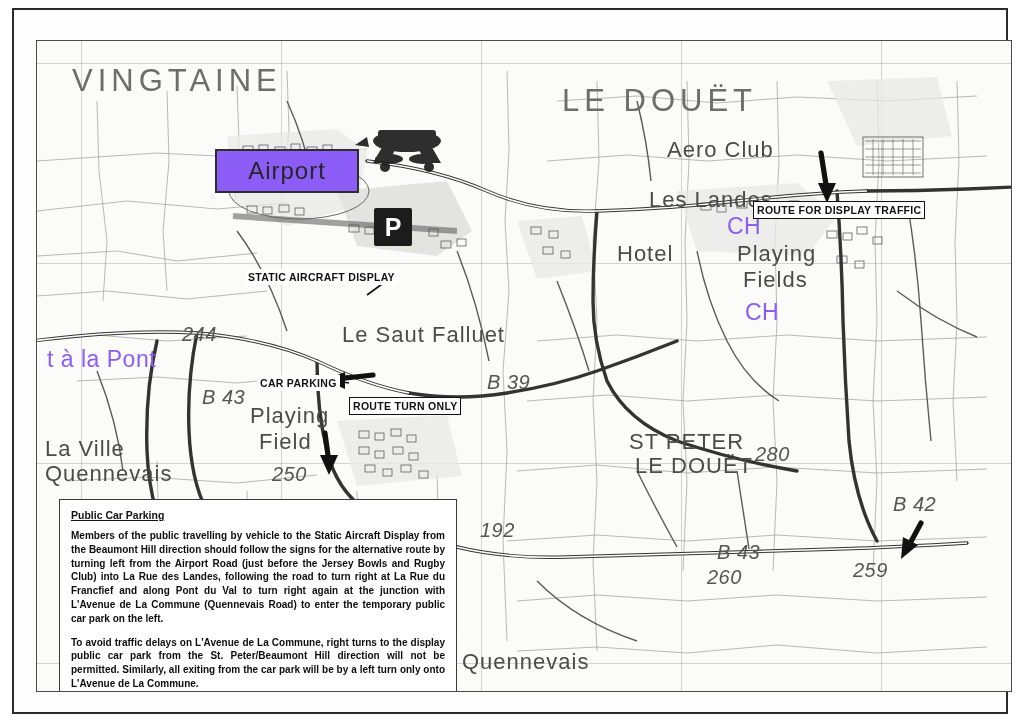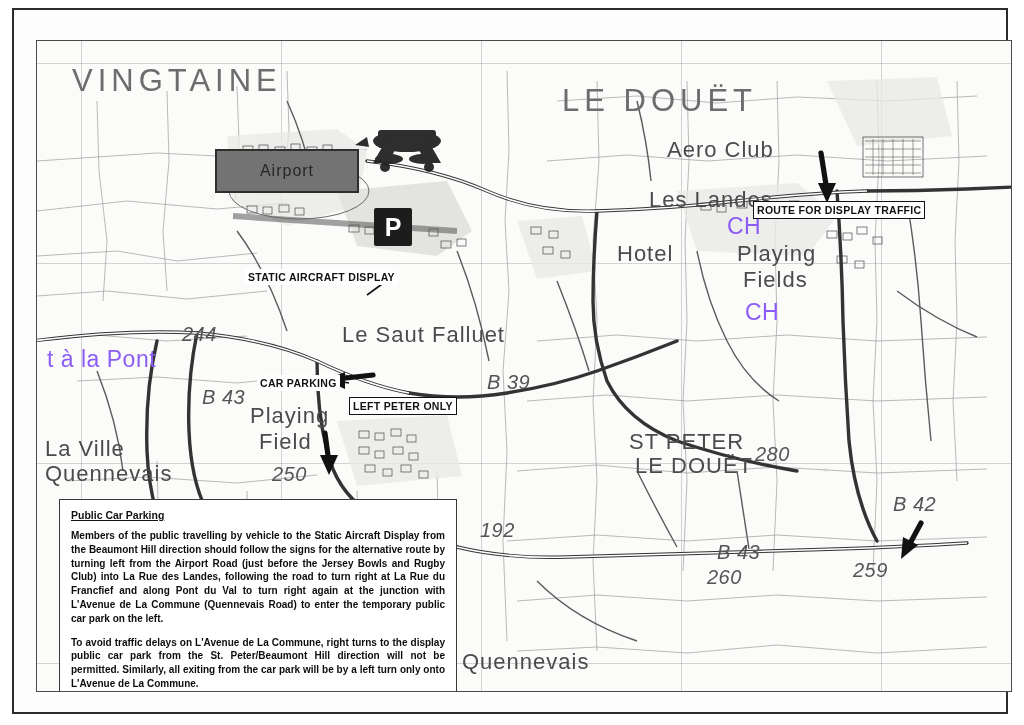--- a/index.html
+++ b/index.html
@@ -94,25 +94,25 @@
     font-style: italic;
   }
   
   .airport-box {
     position: absolute;
     left: 178px;
     top: 108px;
     width: 140px;
     height: 40px;
     border: 2px solid #2e2e2e;
-    background: #737373;
+    background: #8b5cf6;
     display: flex;
     align-items: center;
     justify-content: center;
-    font-size: 16px;
+    font-size: 24px;
     color: #262626;
     letter-spacing: 1px;
   }
   
   .p-marker {
     position: absolute;
     left: 337px;
     top: 167px;
     width: 38px;
     height: 38px;
@@ -378,21 +378,21 @@
 
       <div class="airport-box">
         <span>Airport</span>
       </div>
       <div class="p-marker">
         <span>P</span>
       </div>
 
       <div class="callout" style="left:208px; top:228px;">STATIC AIRCRAFT DISPLAY</div>
       <div class="callout" style="left:220px; top:334px;">CAR PARKING</div>
-      <div class="callout" style="left:312px; top:356px; border:1px solid #111;">LEFT PETER ONLY</div>
+      <div class="callout" style="left:312px; top:356px; border:1px solid #111;">ROUTE TURN ONLY</div>
       <div class="callout" style="left:716px; top:160px; border:1px solid #111;">ROUTE FOR DISPLAY TRAFFIC</div>
 
       <div id="notes">
         <div class="notes-title">Public Car Parking</div>
         <p>Members of the public travelling by vehicle to the Static Aircraft Display from the Beaumont Hill direction should follow the signs for the alternative route by turning left from the Airport Road (just before the Jersey Bowls and Rugby Club) into La Rue des Landes, following the road to turn right at La Rue du Francfief and along Pont du Val to turn right again at the junction with L'Avenue de La Commune (Quennevais Road) to enter the temporary public car park on the left.</p>
         <p>To avoid traffic delays on L'Avenue de La Commune, right turns to the display public car park from the St. Peter/Beaumont Hill direction will not be permitted. Similarly, all exiting from the car park will be by a left turn only onto L'Avenue de La Commune.</p>
       </div>
 
     </div>
   </div>

